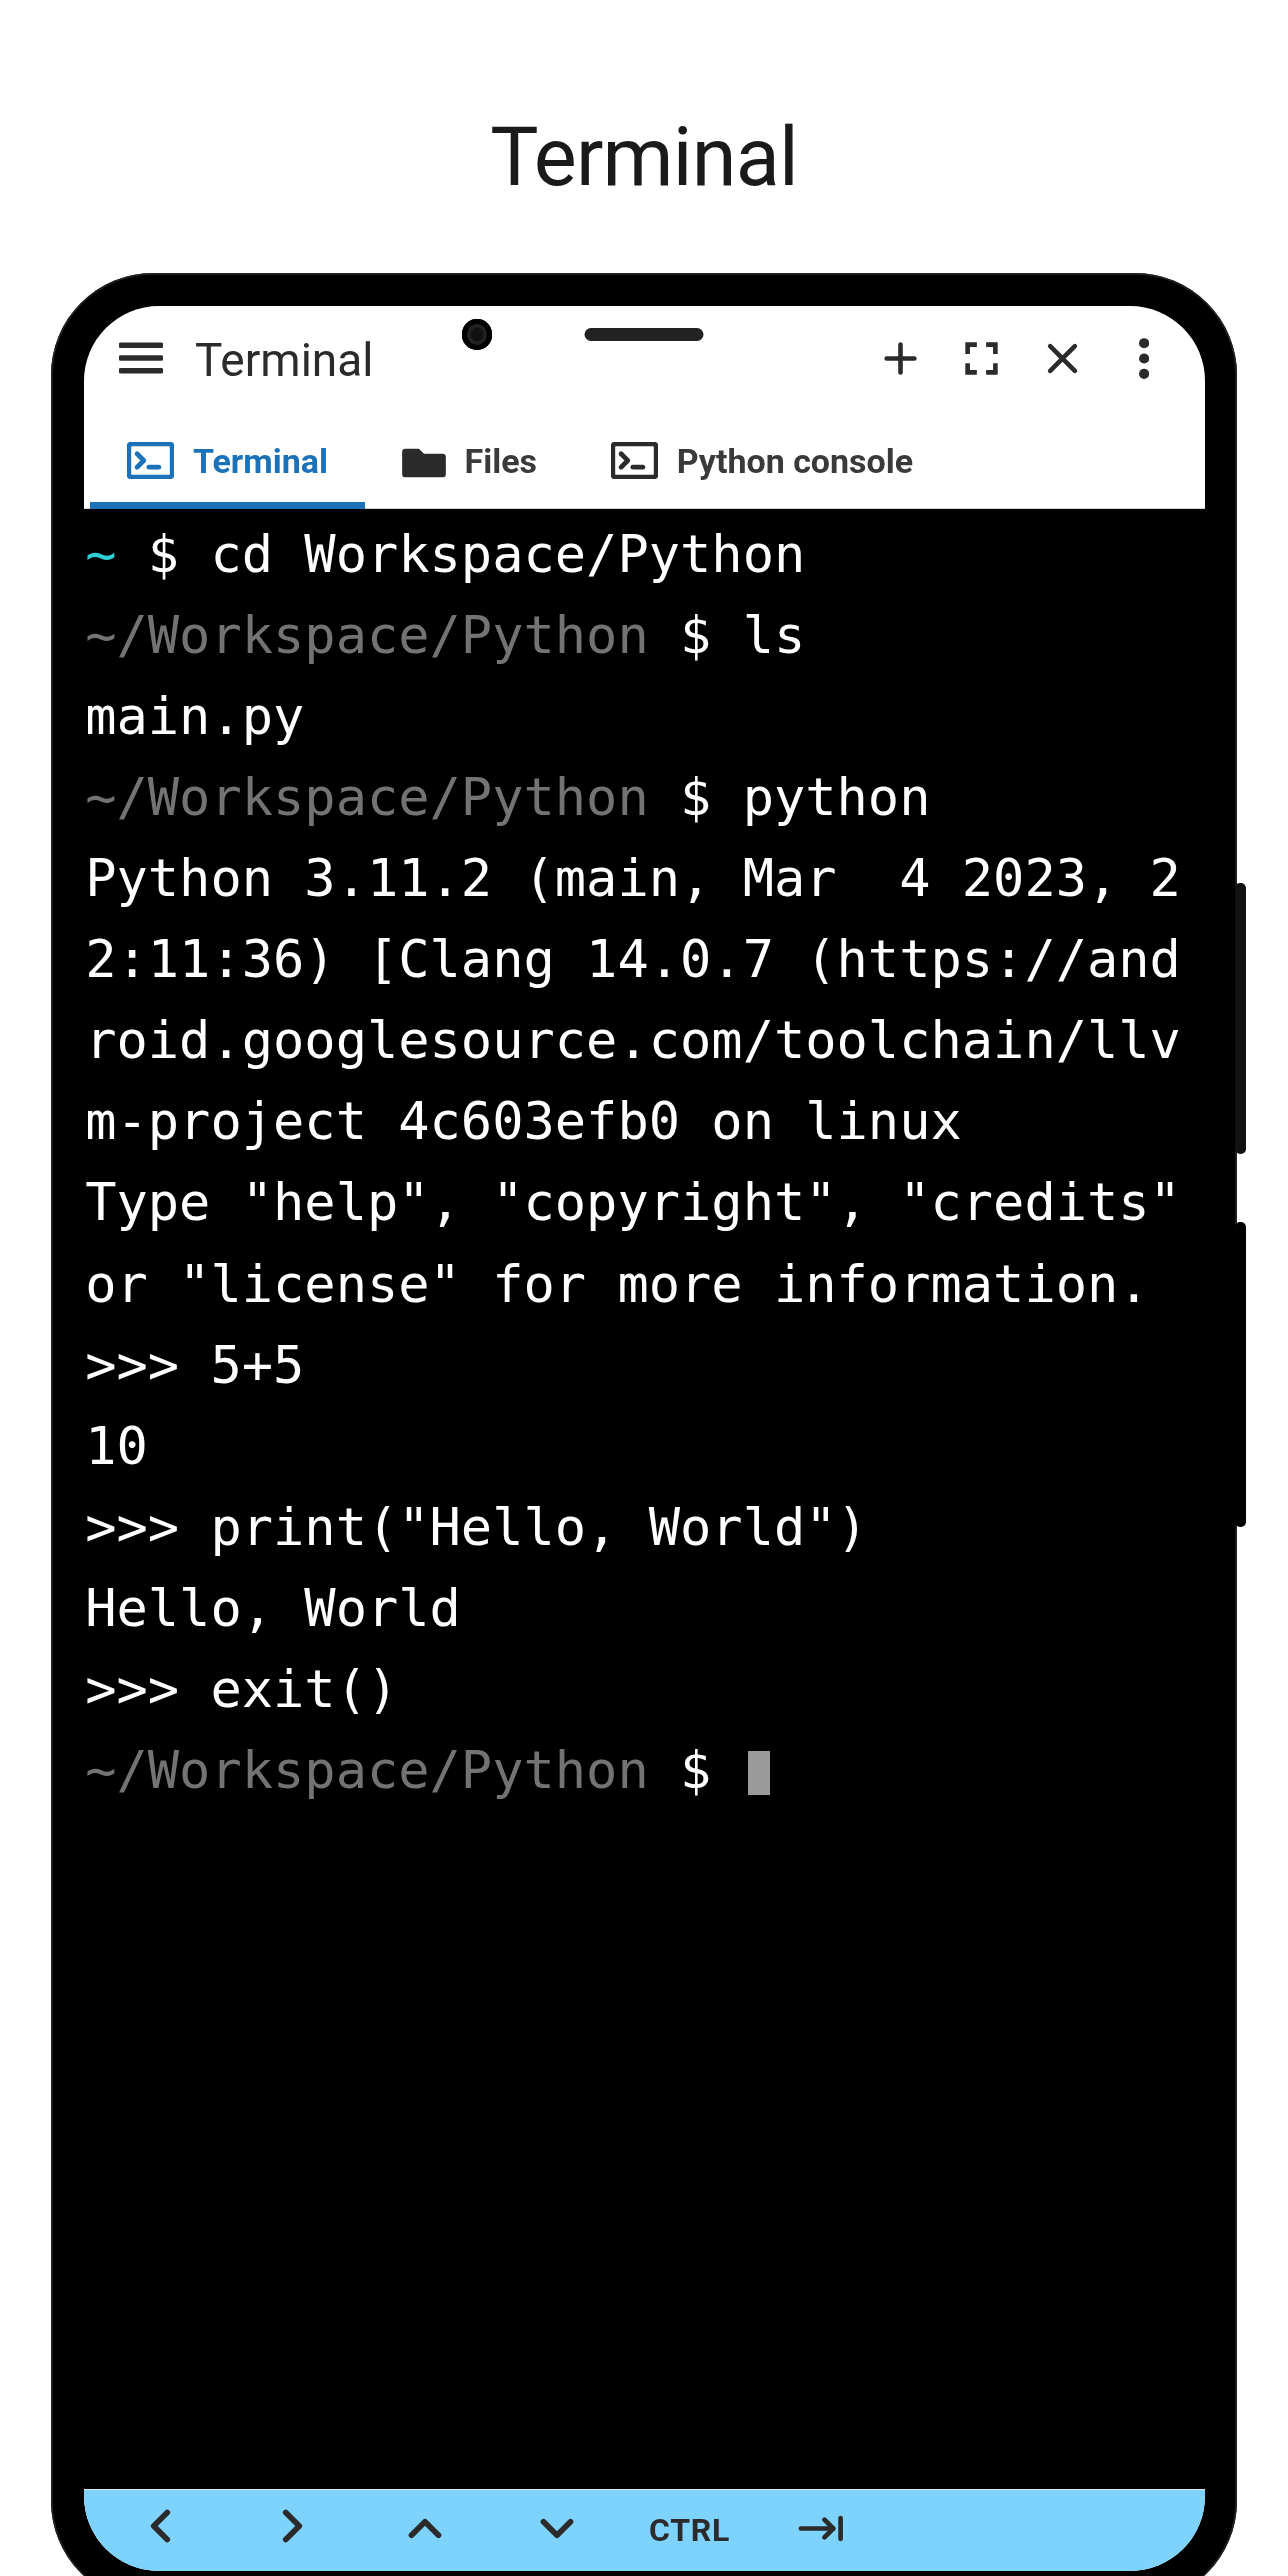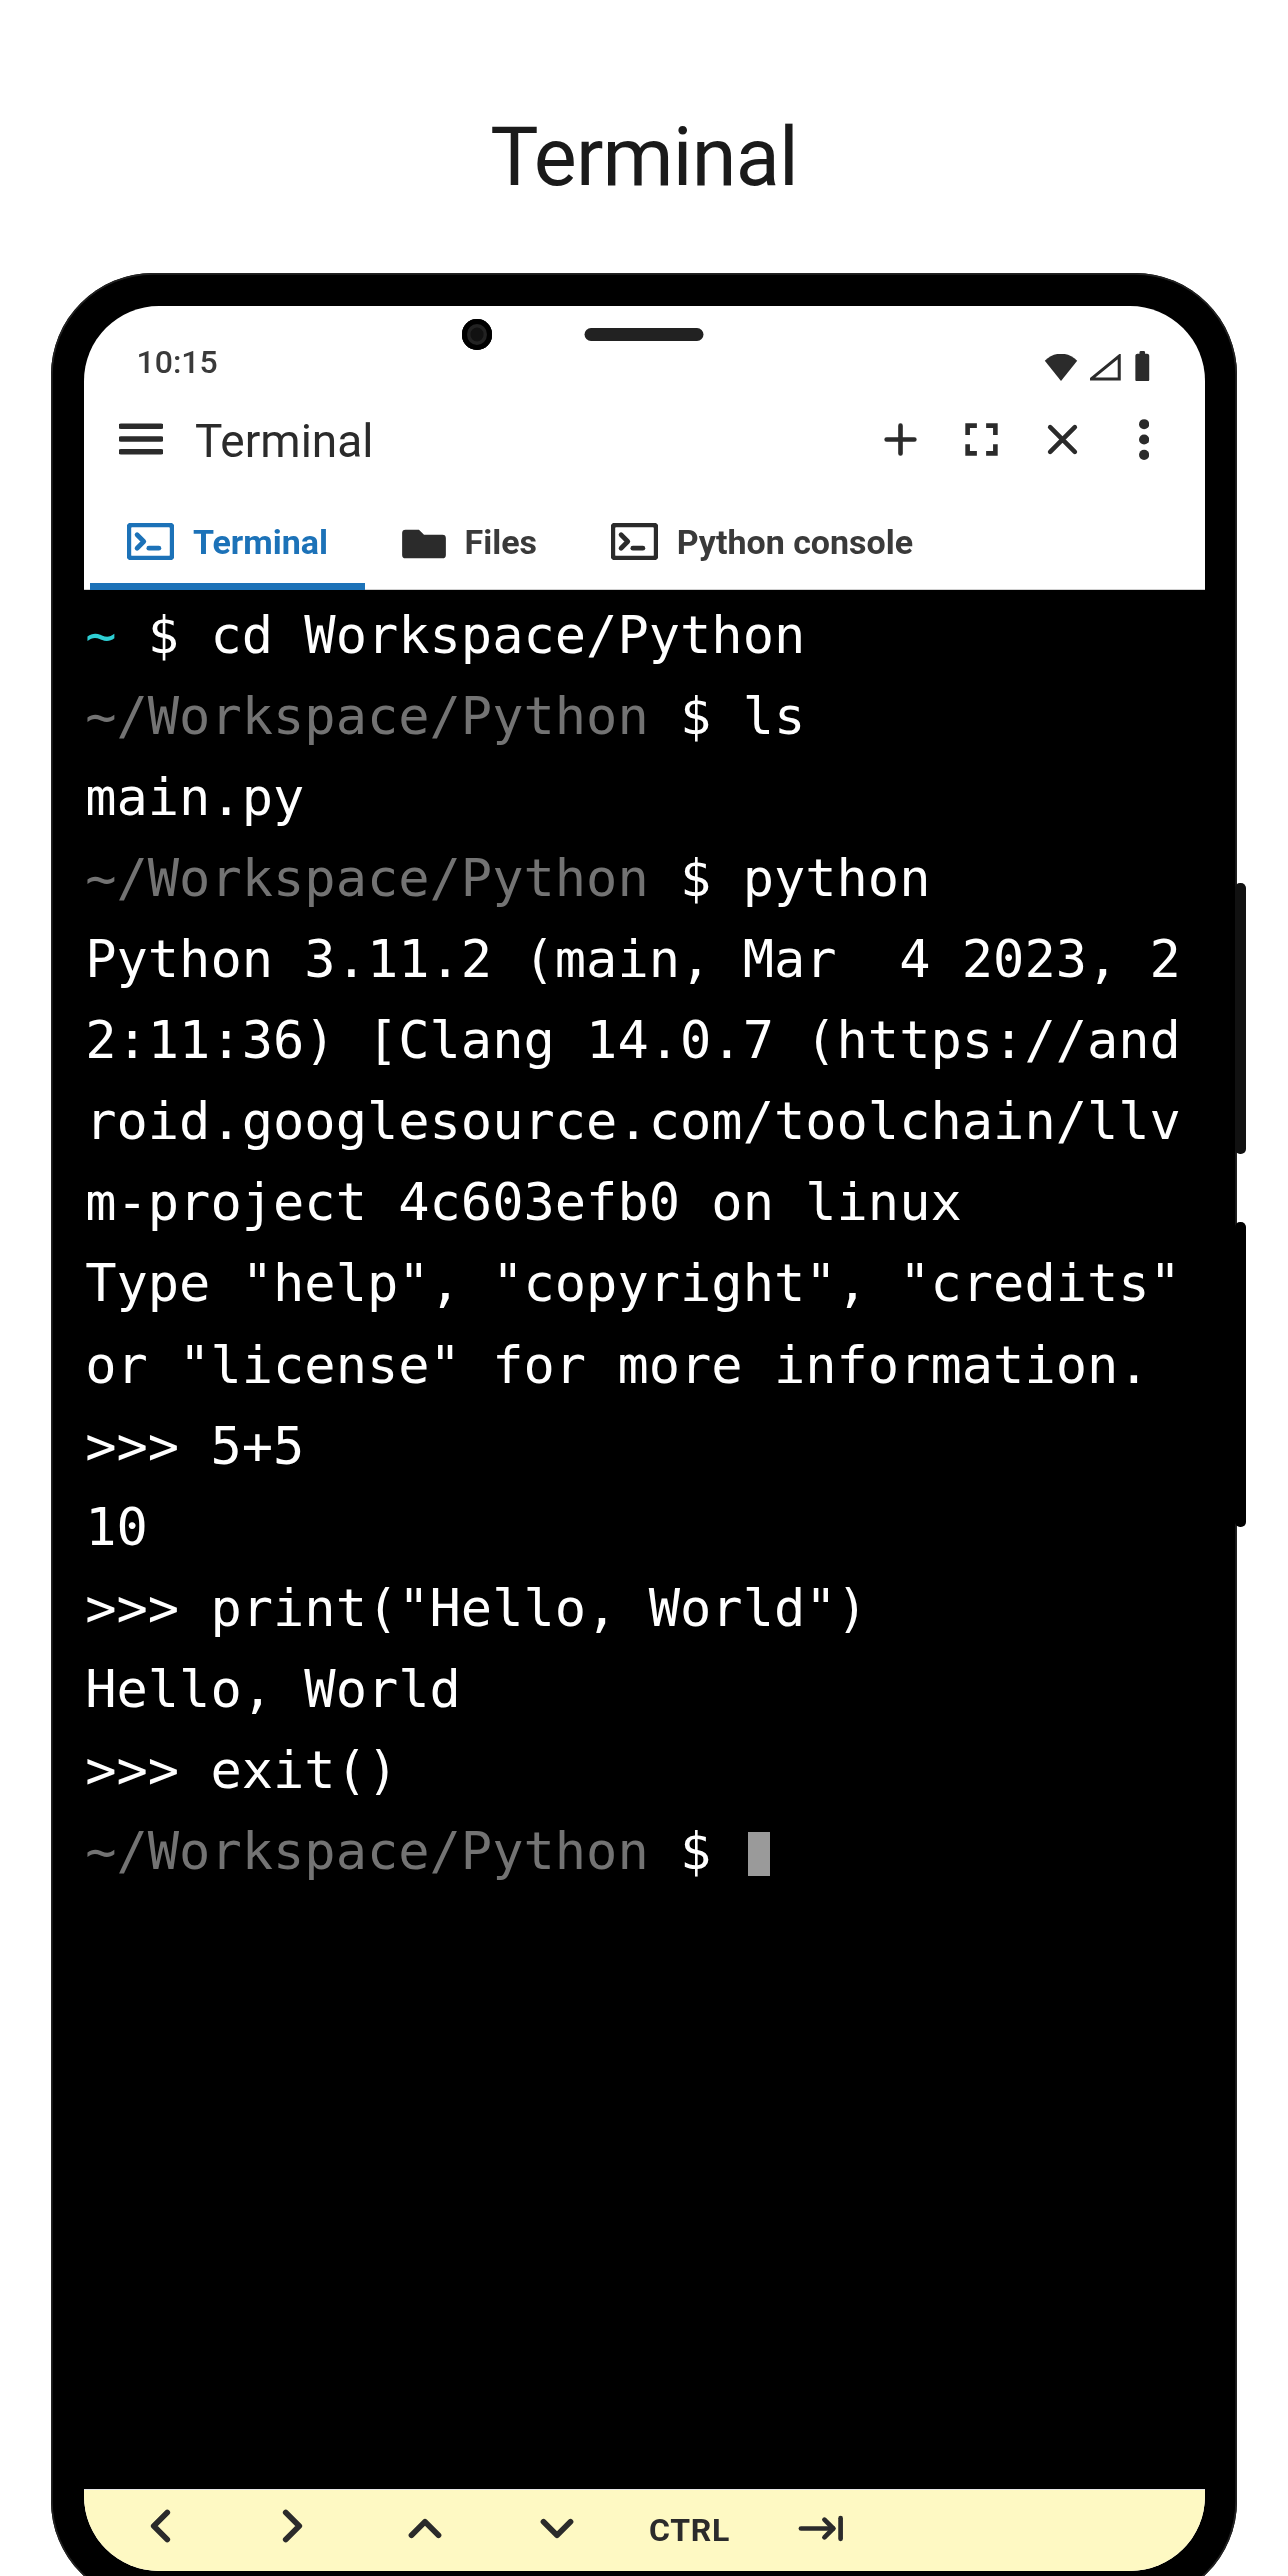--- a/index.html
+++ b/index.html
@@ -100,21 +100,21 @@
   }
   .t-cyan { color: #2ecfd4; }
   .t-green { color: #737373; }
   .t-white { color: #ffffff; }
   .cursor {
     display: inline-block; width: 22px; height: 44px; background: #9a9a9a; vertical-align: -6.8px; margin-left: 5.1px;
   }
   
   .keyrow {
     height: 82px;
-    background: #fef9c3;
+    background: #7dd3fc;
     display: flex; align-items: center; justify-content: flex-start;
     padding: 0 12px;
     gap: 3.4px;
     border-top: 0.8px solid #e6e6e6;
   }
   .key {
     width: 129px; height: 81px; display: flex; align-items: center; justify-content: center;
     font-size: 34px; font-weight: 700; color: #2b2b2b; cursor: pointer;
   }
   .ctrl-key { font-size: 32px; letter-spacing: 0.8px; }
@@ -125,41 +125,20 @@
 <div class="page-title">Terminal</div>
 
 <div class="phone-frame">
   <div class="side-btn vol"></div>
   <div class="side-btn pwr"></div>
   <div class="phone-inner">
     <div class="speaker"></div>
     <div class="camera"></div>
     <div class="screen">
 
-      <div class="status-bar">
-        <span>10:15</span>
-        <div class="status-icons">
-          <span>
-            <svg width="34" height="27" viewBox="0 0 24 20">
-                <path fill="#2b2b2b" d="M12 20 L0 5 C7 -2 17 -2 24 5 Z"></path>
-              </svg>
-          </span>
-          <span>
-            <svg width="30.5" height="27" viewBox="0 0 24 20">
-                <path fill="none" stroke="#2b2b2b" stroke-width="2.4" d="M1 19 L23 19 L23 1 Z"></path>
-              </svg>
-          </span>
-          <span>
-            <svg width="18.6" height="30.5" viewBox="0 0 12 22">
-                <rect x="1" y="2" width="10" height="20" rx="1.5" fill="#2b2b2b"></rect>
-                <rect x="4" y="0" width="4" height="3" rx="1" fill="#2b2b2b"></rect>
-              </svg>
-          </span>
-        </div>
-      </div>
 
       <div class="app-bar">
         <div class="icon-btn">
           <span>
             <svg width="44" height="34" viewBox="0 0 24 18">
                 <path stroke="#2b2b2b" stroke-width="3" stroke-linecap="round" d="M1 2 H23 M1 9 H23 M1 16 H23"></path>
               </svg>
           </span>
         </div>
         <div class="app-title">Terminal</div>

